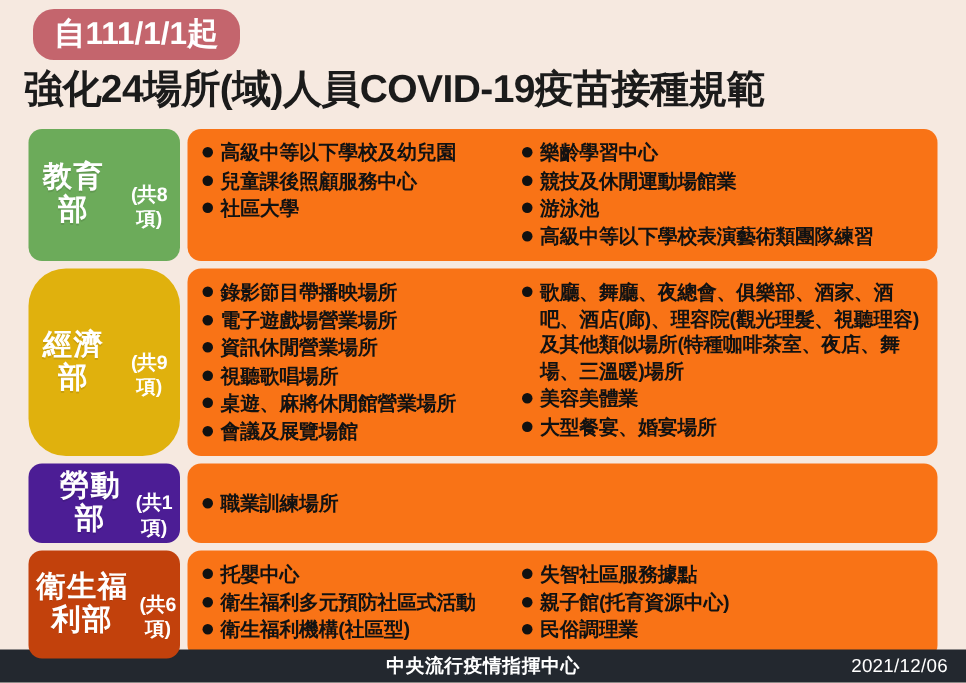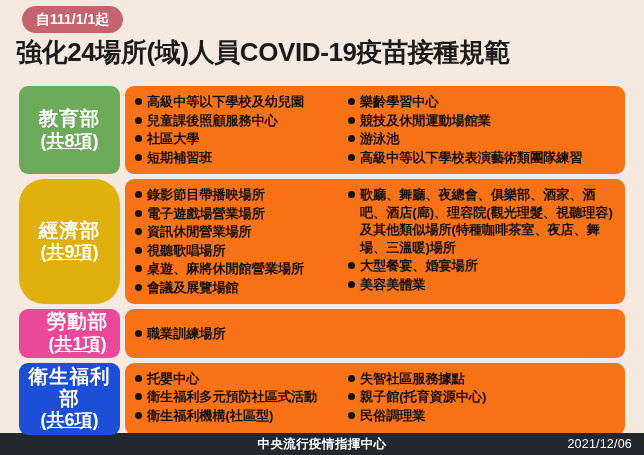--- a/index.html
+++ b/index.html
@@ -25,21 +25,21 @@
 
   
   .header {
     padding: 6px 0 0 0;
   }
   .date-badge {
     display: inline-block;
     margin-left: 22px;
     background: #c4656d;
     color: #ffffff;
-    font-size: 14px;
+    font-size: 21px;
     font-weight: bold;
     line-height: 1;
     padding: 6px 14px 7px 14px;
     border-radius: 14px;
     letter-spacing: 0px;
   }
   .main-title {
     margin: 5px 0 0 16px;
     color: #1b1b1b;
     font-size: 26px;
@@ -61,41 +61,39 @@
     align-items: stretch;
     margin: 0 19px 5px 19px;
     position: relative;
   }
   .dept-tab {
     flex: 0 0 101px;
     width: 101px;
     border-radius: 9px;
     color: #ffffff;
     display: flex;
-    flex-direction: column;
     align-items: center;
     justify-content: center;
     text-align: center;
     box-sizing: border-box;
     padding: 2px 0;
     z-index: 2;
   }
   .dept-name {
     font-size: 19.5px;
     font-weight: bold;
     line-height: 1.12;
     letter-spacing: 1px;
     text-shadow: 0 1px 0 rgba(0,0,0,0.10);
   }
   .dept-count {
-    font-size: 18px;
+    font-size: 13px;
     font-weight: bold;
     line-height: 1.25;
-    margin-top: 0;
-    text-decoration: underline;
+    margin-top: 16px;
   }
   .items-card {
     flex: 1 1 auto;
     background: #f97316;
     border-radius: 9px;
     margin-left: 5px;
     display: flex;
     box-sizing: border-box;
     padding: 7px 6px 7px 8px;
     min-height: 100%;
@@ -189,24 +187,20 @@
               <span class="item-text">高級中等以下學校及幼兒園</span>
             </div>
             <div class="item">
               <span class="bullet"></span>
               <span class="item-text">兒童課後照顧服務中心</span>
             </div>
             <div class="item">
               <span class="bullet"></span>
               <span class="item-text">社區大學</span>
             </div>
-            <div class="item">
-              <span class="bullet"></span>
-              <span class="item-text">短期補習班</span>
-            </div>
           </div>
           <div class="col col-right">
             <div class="item">
               <span class="bullet"></span>
               <span class="item-text">樂齡學習中心</span>
             </div>
             <div class="item">
               <span class="bullet"></span>
               <span class="item-text">競技及休閒運動場館業</span>
             </div>
@@ -253,46 +247,46 @@
               <span class="item-text">會議及展覽場館</span>
             </div>
           </div>
           <div class="col col-right">
             <div class="item">
               <span class="bullet"></span>
               <span class="item-text">歌廳、舞廳、夜總會、俱樂部、酒家、酒吧、酒店(廊)、理容院(觀光理髮、視聽理容)及其他類似場所(特種咖啡茶室、夜店、舞場、三溫暖)場所</span>
             </div>
             <div class="item">
               <span class="bullet"></span>
+              <span class="item-text">美容美體業</span>
+            </div>
+            <div class="item">
+              <span class="bullet"></span>
               <span class="item-text">大型餐宴、婚宴場所</span>
-            </div>
-            <div class="item">
-              <span class="bullet"></span>
-              <span class="item-text">美容美體業</span>
             </div>
           </div>
         </div>
       </div>
       <div class="row row-labor">
-        <div class="dept-tab" style="background: #ec4899; padding-left: 16px;">
+        <div class="dept-tab" style="background: #4c1d95; padding-left: 16px;">
           <div class="dept-name">勞動部</div>
           <div class="dept-count">(共1項)</div>
         </div>
         <div class="items-card">
           <div class="col col-left">
             <div class="item">
               <span class="bullet"></span>
               <span class="item-text">職業訓練場所</span>
             </div>
           </div>
           <div class="col col-right"></div>
         </div>
       </div>
       <div class="row row-health">
-        <div class="dept-tab" style="background: #1d4ed8;">
+        <div class="dept-tab" style="background: #c2410c;">
           <div class="dept-name">衛生福利部</div>
           <div class="dept-count">(共6項)</div>
         </div>
         <div class="items-card">
           <div class="col col-left">
             <div class="item">
               <span class="bullet"></span>
               <span class="item-text">托嬰中心</span>
             </div>
             <div class="item">

